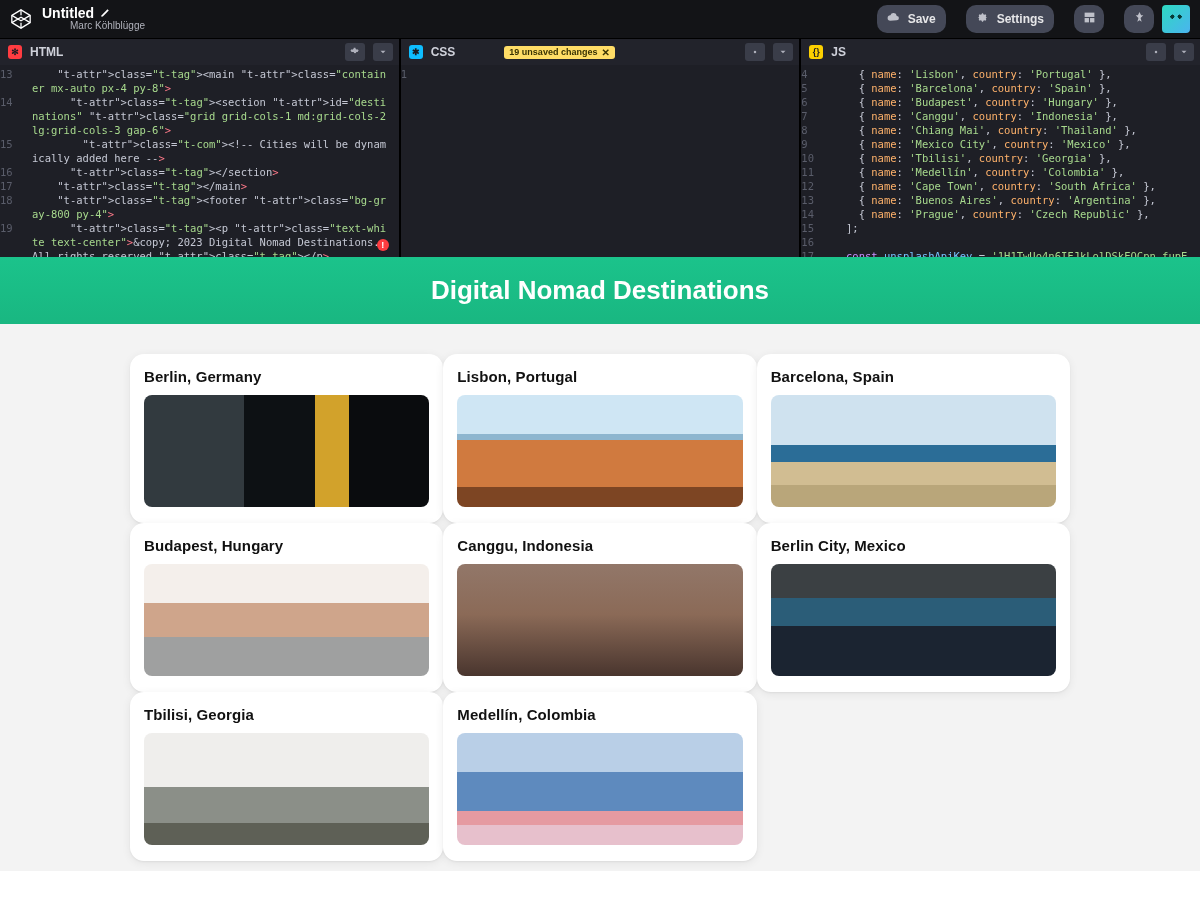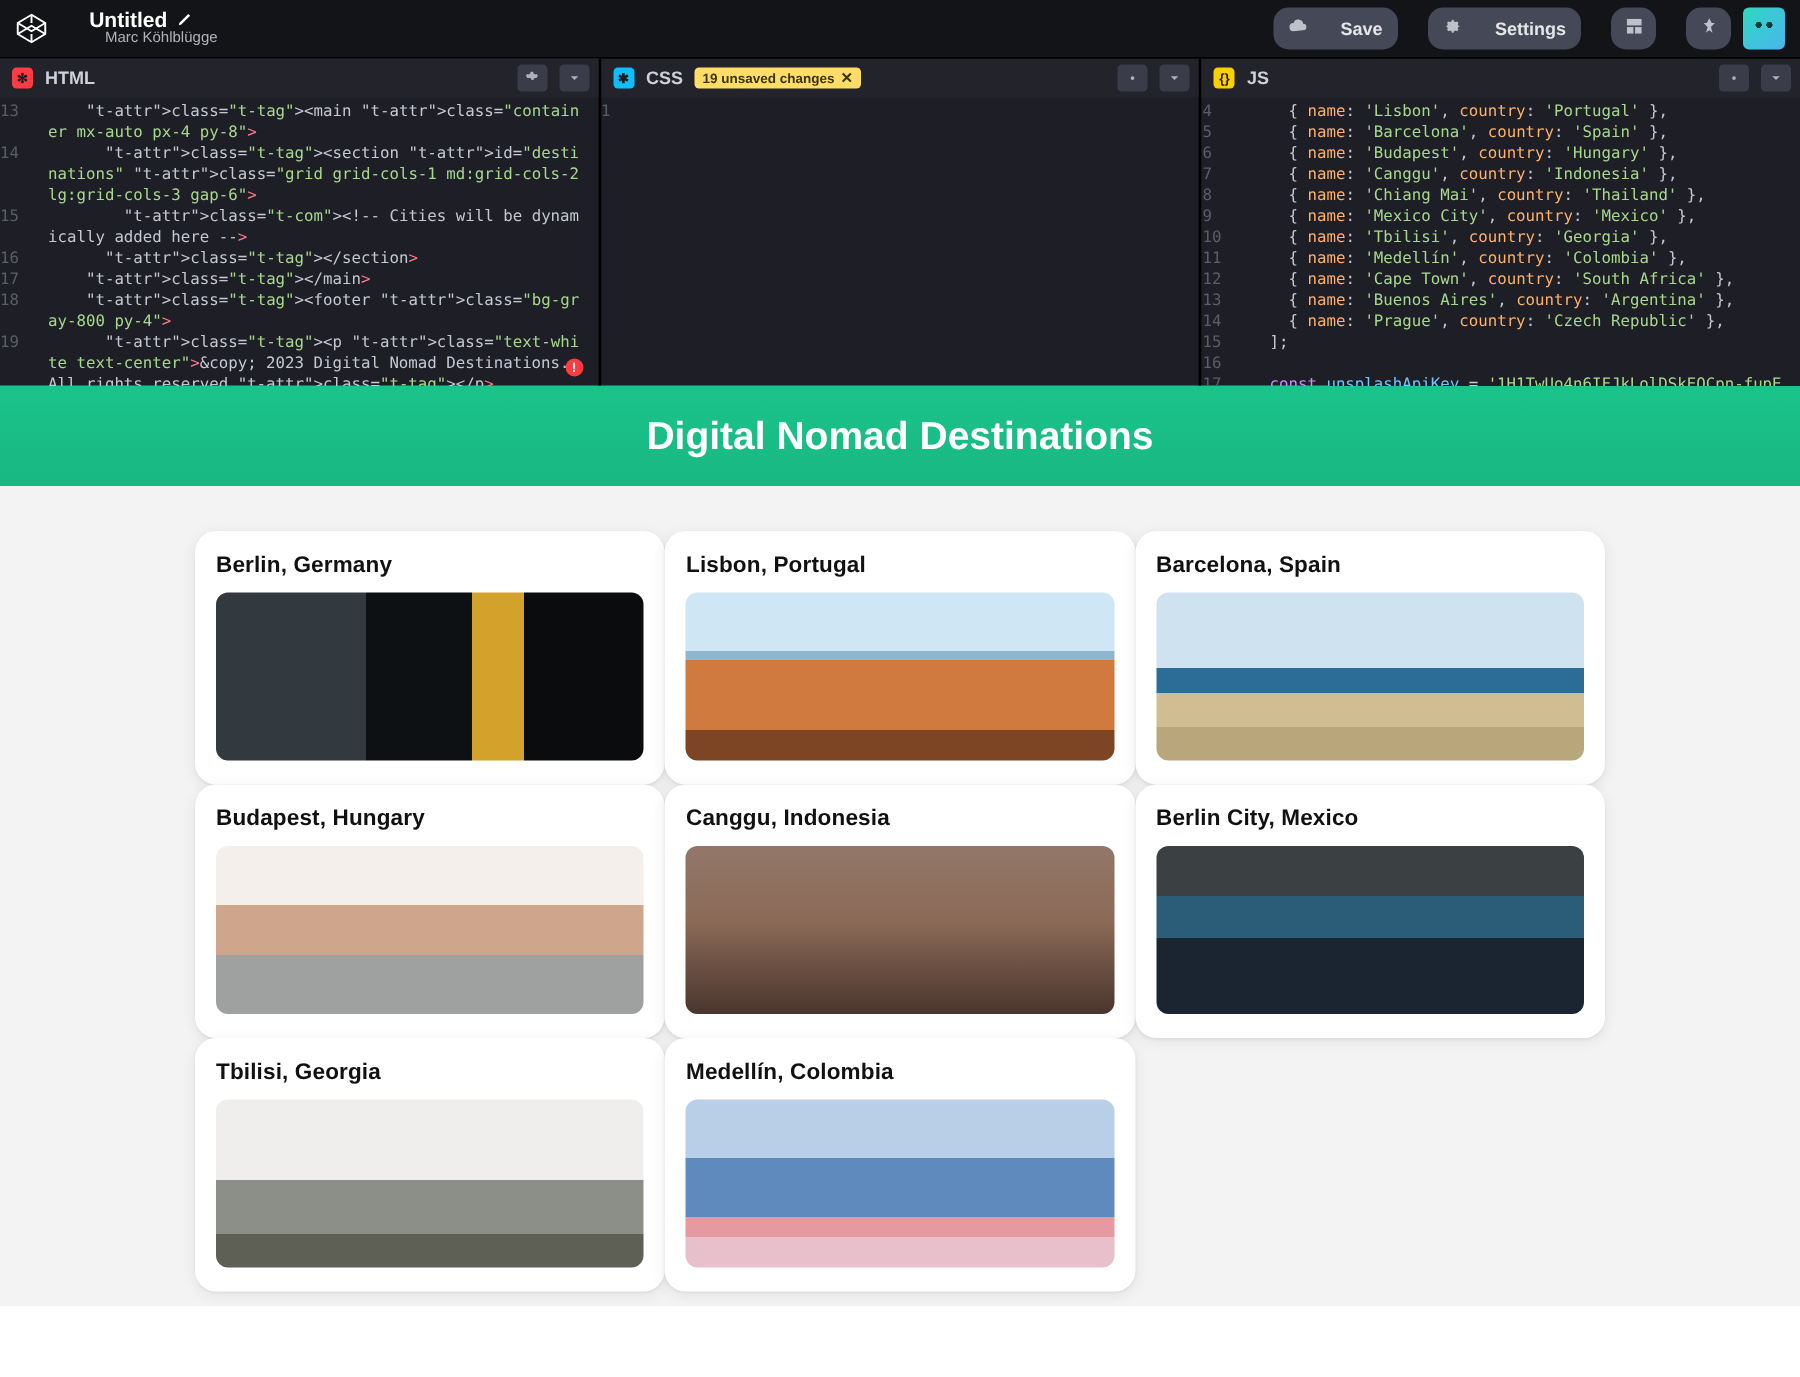--- a/index.html
+++ b/index.html
@@ -17,42 +17,42 @@
     --js-badge:#fcd000;
     --warn-bg:#ffdd66;
     --warn-text:#3a3303;
     font-family: -apple-system, BlinkMacSystemFont, "Segoe UI", Helvetica, Arial, sans-serif;
   }
   html,body{margin:0;padding:0;background:#fff;color:#111;}
   
   .topbar{background:var(--top-bg);height:38px;display:flex;align-items:center;padding:0 10px;color:#fff;}
   .logo-icon{width:22px;height:22px;display:flex;align-items:center;justify-content:center;margin-right:10px;}
   .logo-icon svg{width:22px;height:22px;stroke:#fff;fill:none;stroke-width:1.4;}
-  .title-block{display:flex;flex-direction:column;line-height:1.05;align-items:center;}
+  .title-block{display:flex;flex-direction:column;line-height:1.05;}
   .pen-title{display:flex;align-items:center;gap:6px;font-weight:700;font-size:14px;}
   .pencil-icon svg{width:10px;height:10px;fill:#fff;}
   .pen-author{font-size:10px;color:#b0b2bb;padding-left:28px;}
   .spacer{flex:1;}
-  .tb-btn, .tb-icon-btn{background:var(--btn);color:var(--btn-text);border:none;border-radius:10px;height:28px;display:flex;align-items:center;gap:22px;padding:0 10px;font-size:12px;font-weight:600;margin-left:20px;cursor:pointer;}
+  .tb-btn, .tb-icon-btn{background:var(--btn);color:var(--btn-text);border:none;border-radius:10px;height:28px;display:flex;align-items:center;gap:8px;padding:0 10px;font-size:12px;font-weight:600;margin-left:20px;cursor:pointer;}
   .tb-icon-btn{width:30px;padding:0;justify-content:center;}
   .tb-btn svg, .tb-icon-btn svg{width:13px;height:13px;fill:#bfc1ca;}
   .avatar{width:28px;height:28px;border-radius:4px;margin-left:8px;background:linear-gradient(135deg,#2dd9c1,#4bb4ef);position:relative;}
   .avatar::after{content:"";position:absolute;inset:6px 5px 8px 5px;background:radial-gradient(circle at 30% 40%,#083a36 2px,transparent 2.2px),radial-gradient(circle at 70% 40%,#083a36 2px,transparent 2.2px);}
   
   .editors{display:flex;background:var(--top-bg);height:218px;border-top:1px solid #000;}
   .panel{flex:1;min-width:0;background:var(--panel-bg);display:flex;flex-direction:column;border-right:2px solid #000;position:relative;}
   .panel:last-child{border-right:none;}
   .panel-head{height:26px;background:#22232b;display:flex;align-items:center;padding:0 6px 0 8px;gap:8px;font-size:12px;color:#cfd1da;font-weight:700;}
   .badge{width:14px;height:14px;border-radius:3px;display:flex;align-items:center;justify-content:center;}
   .badge.html{background:var(--html-badge);}
   .badge.css{background:var(--css-badge);}
   .badge.js{background:var(--js-badge);}
   .badge span{font-size:9px;font-weight:800;color:#1b1c22;}
   .badge.html span{color:#1b1c22;}
-  .unsaved{background:var(--warn-bg);color:var(--warn-text);font-size:9px;font-weight:700;border-radius:3px;padding:1px 5px;display:flex;align-items:center;gap:4px;}
+  .unsaved{background:var(--warn-bg);color:var(--warn-text);font-size:9px;font-weight:700;border-radius:3px;padding:1px 5px;display:flex;align-items:center;gap:4px;margin-left:41px;}
   .unsaved .x{font-size:10px;cursor:pointer;}
   .head-spacer{flex:1;}
   .head-btn{width:20px;height:18px;background:#3a3d49;border-radius:3px;display:flex;align-items:center;justify-content:center;cursor:pointer;}
   .head-btn svg{width:10px;height:10px;fill:#aeb0bb;}
   .code{flex:1;overflow:auto;font-family:ui-monospace,SFMono-Regular,Menlo,Consolas,monospace;font-size:10.5px;line-height:14px;padding:2px 0;}
   .line{display:flex;white-space:pre;}
   .ln{width:24px;color:var(--gutter);padding-right:8px;user-select:none;flex-shrink:0;}
   .lc{color:var(--code-fg);flex:1;padding-right:8px;word-break:break-all;white-space:pre-wrap;}
   .t-tag{color:#ff7a8a;}
   .t-str{color:#a7d98d;}

